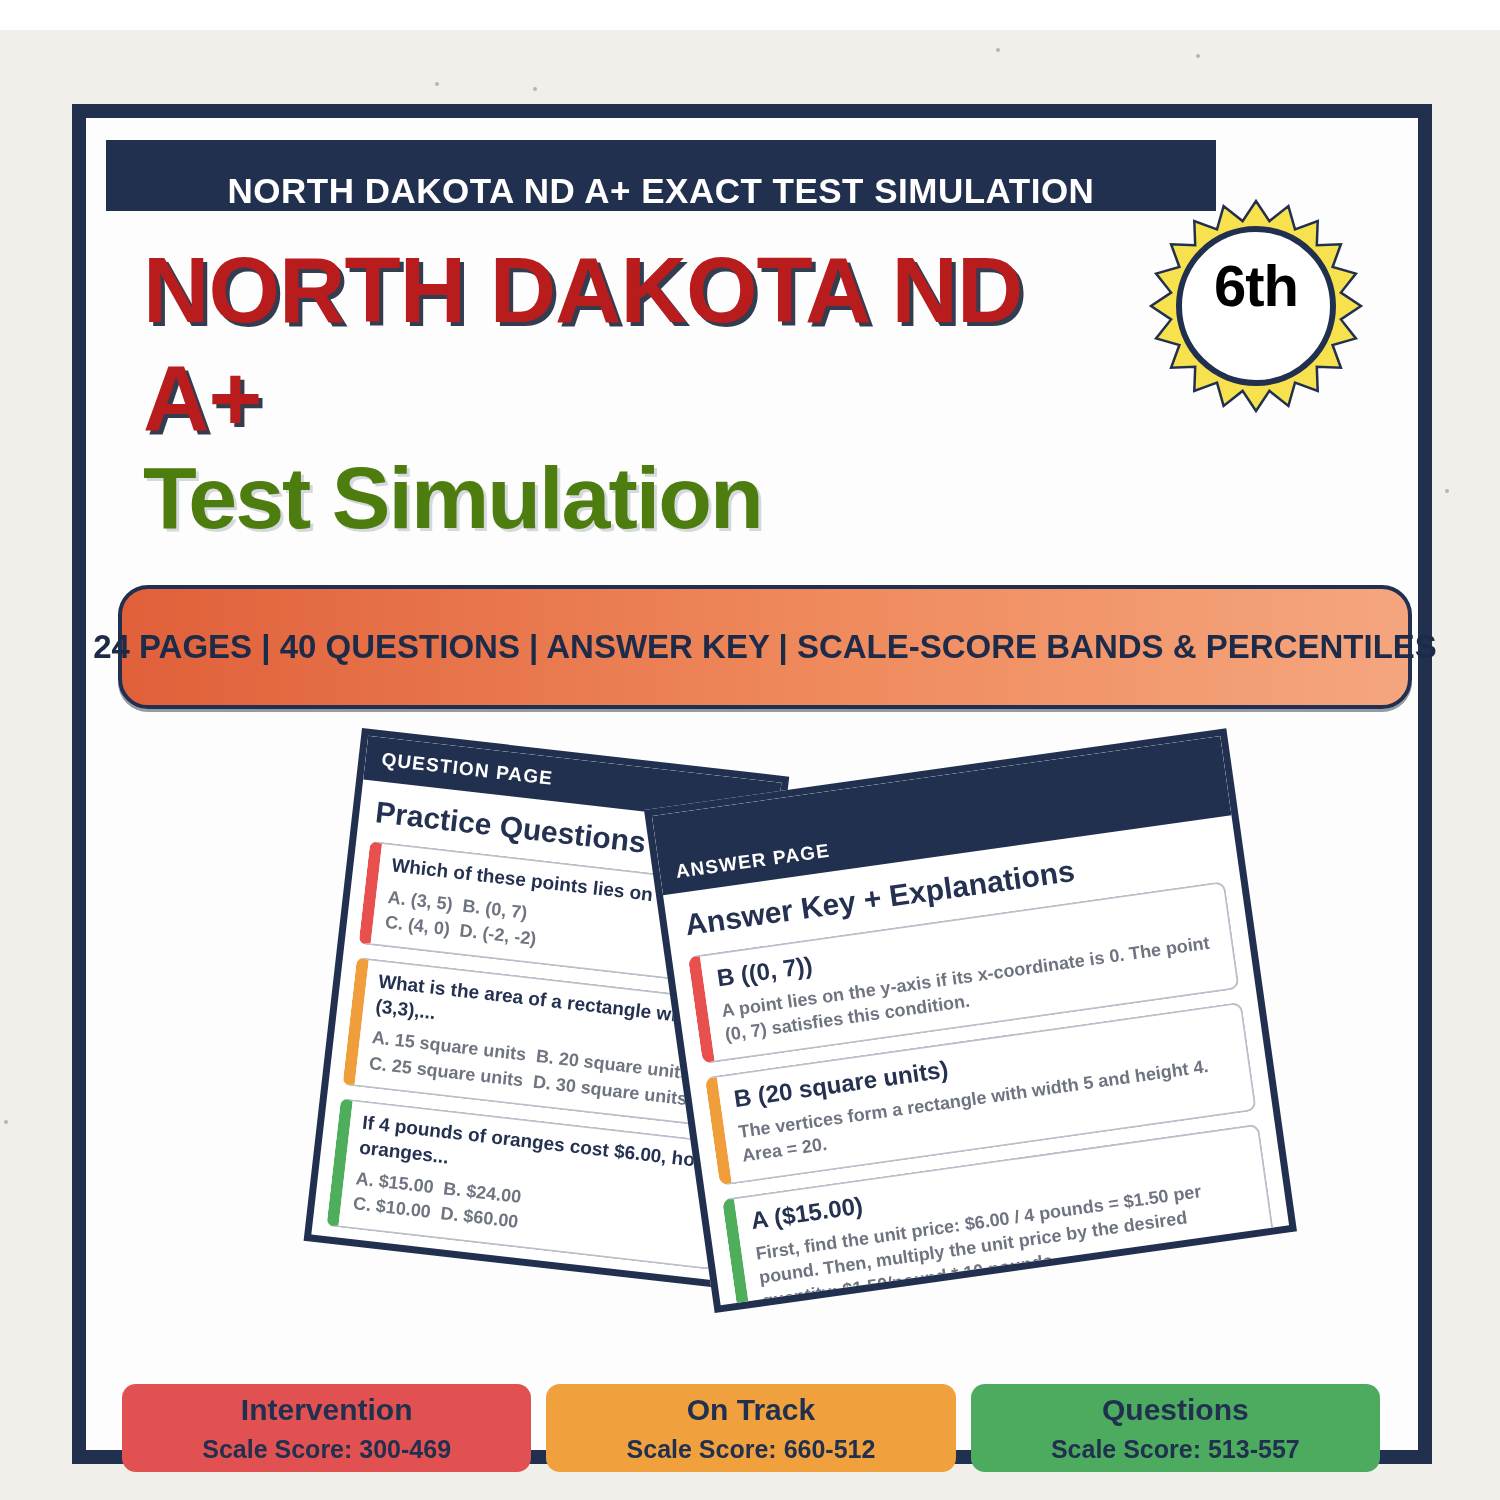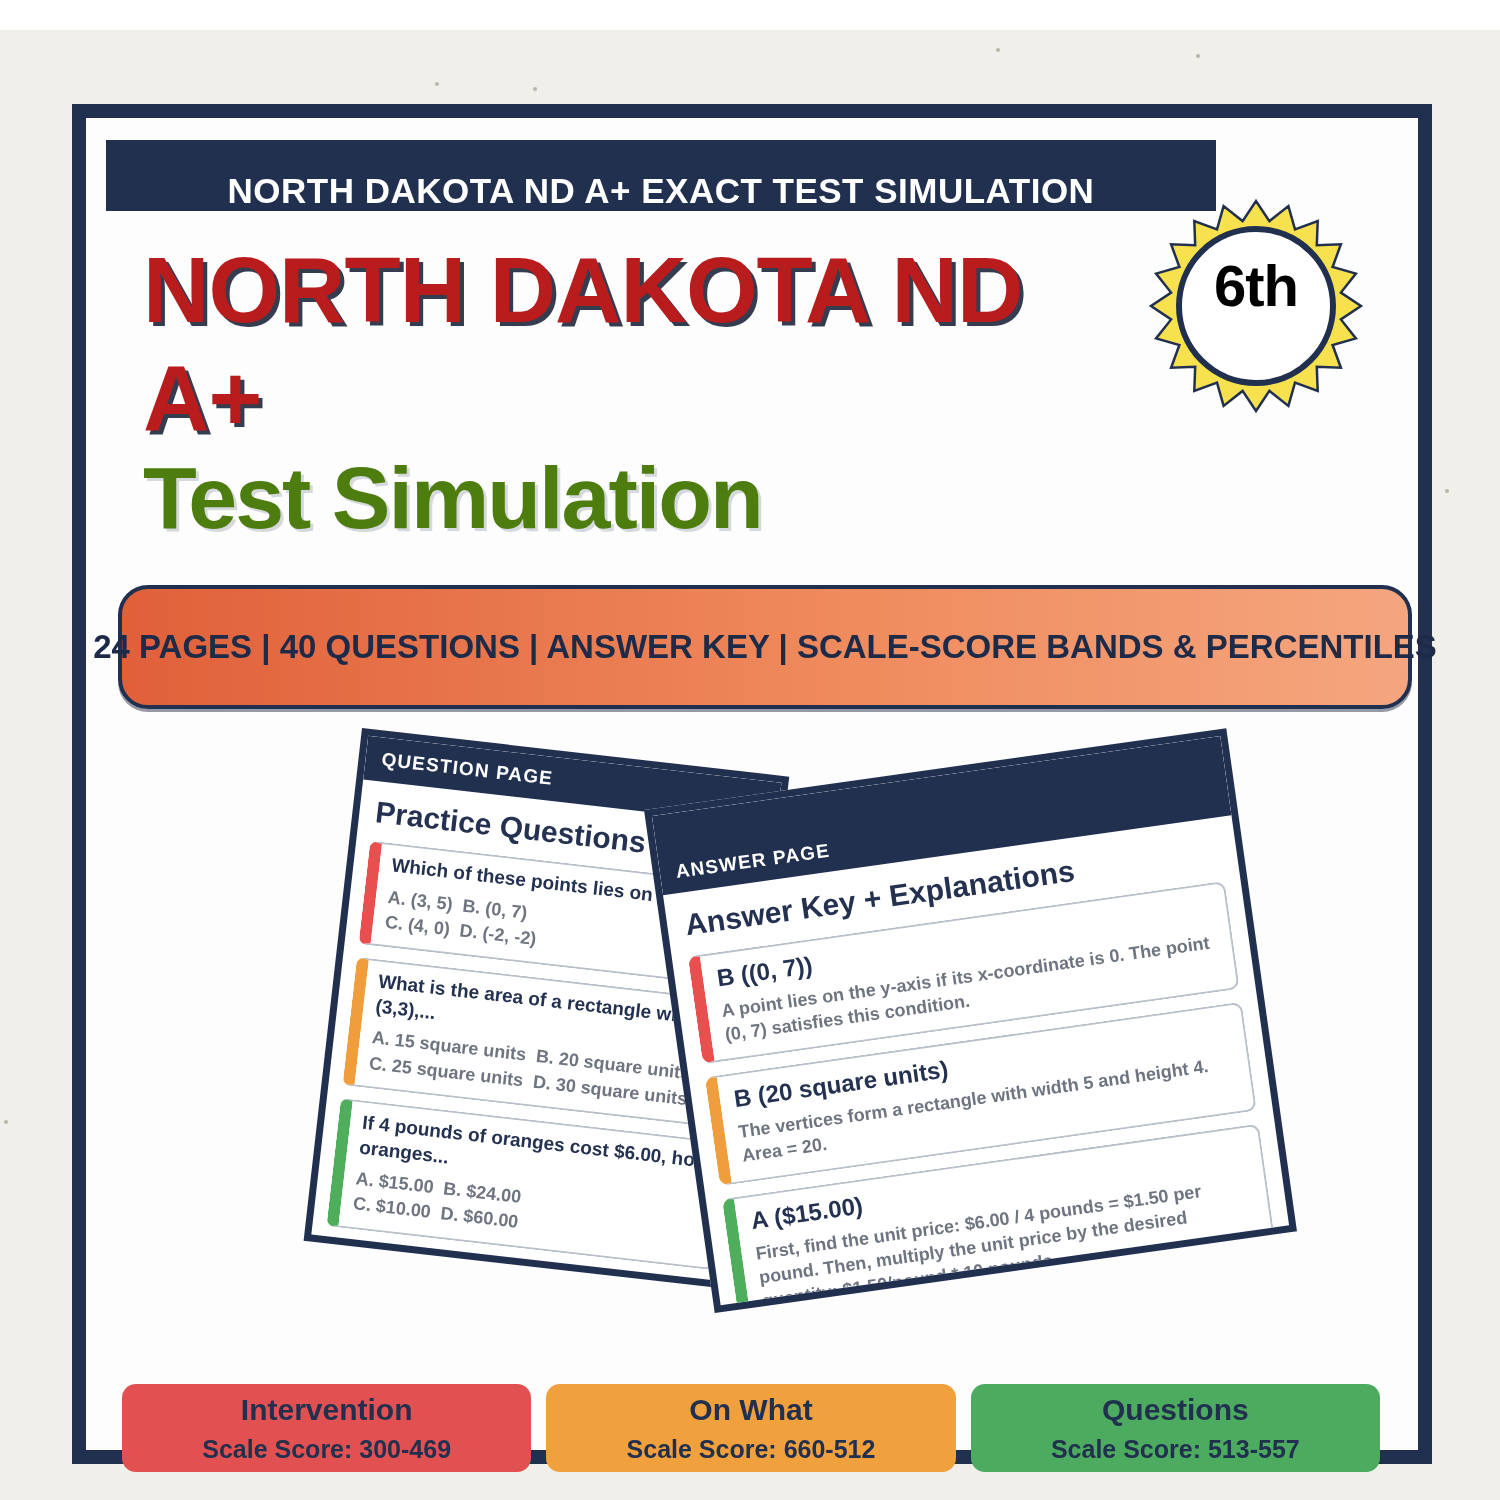--- a/index.html
+++ b/index.html
@@ -163,20 +163,20 @@
     </div>
   </div>
 </div>
 
 <div class="abs bands">
   <div class="band" style="background-color: rgb(226, 81, 81);">
     <div class="band-label">Intervention</div>
     <div class="band-range">Scale Score: 300-469</div>
   </div>
   <div class="band" style="background-color: rgb(240, 160, 60);">
-    <div class="band-label">On What</div>
+    <div class="band-label">On Track</div>
     <div class="band-range">Scale Score: 660-512</div>
   </div>
   <div class="band" style="background-color: rgb(76, 171, 94);">
     <div class="band-label">Questions</div>
     <div class="band-range">Scale Score: 513-557</div>
   </div>
 </div>
 
 </body></html>

